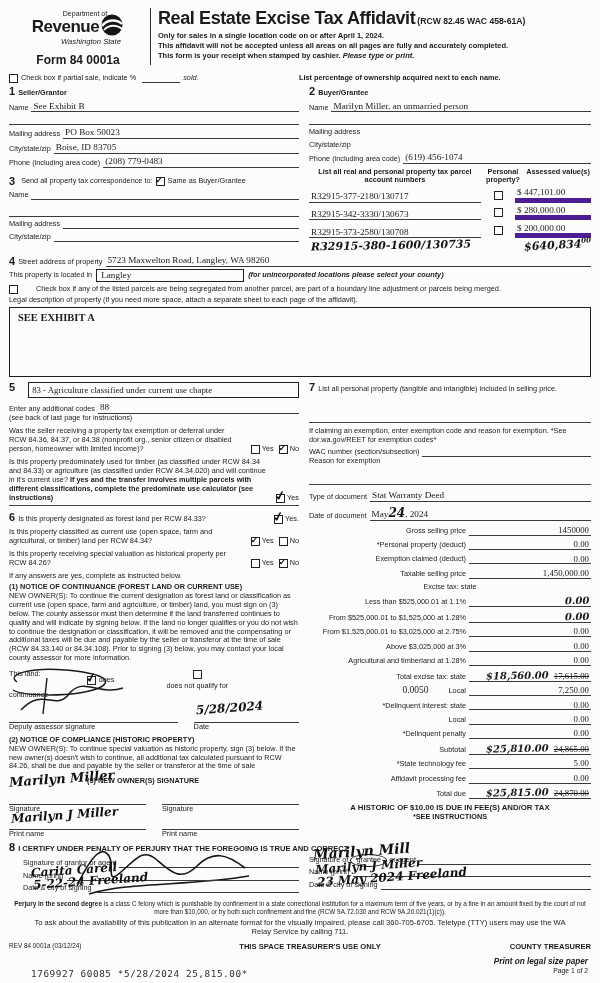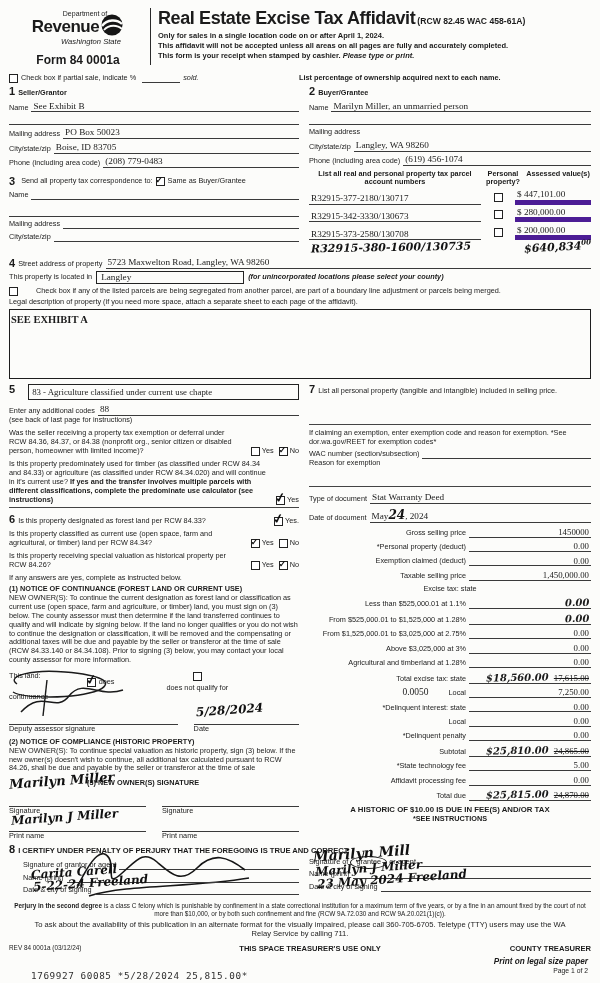--- a/index.html
+++ b/index.html
@@ -39,21 +39,21 @@
   .grid2{display:grid;grid-template-columns:290px 1fr;column-gap:10px;}
   
   .phead{display:flex;font-weight:bold;margin-top:4px;text-align:center;line-height:1.15;}
   .prow{display:flex;align-items:flex-end;margin-top:3.5px;}
   .pnum{flex:1;border-bottom:1px solid #3a3a3a;padding:0 2px;}
   .pboxc{width:34px;text-align:center;flex:none;}
   .pval{width:72px;flex:none;border-bottom:5px solid #4c1d95;padding:0 2px;}
   .handrow{margin-top:1px;position:relative;height:15px;}
   
   .locbox{border:1.1px solid #222;width:138px;padding:1px 4px;display:inline-block;}
-  .legalbox{border:1.6px solid #1d1d1d;height:60px;padding:4px 1px;margin-top:2px;
+  .legalbox{border:1.6px solid #1d1d1d;height:60px;padding:4px 8px;margin-top:2px;
     font-family:"Liberation Serif",serif;font-weight:bold;font-size:10.5px;}
   .usebox{border:1.1px solid #222;padding:1.5px 3px;white-space:nowrap;overflow:hidden;
     font-family:"Liberation Serif",serif;font-size:8.8px;flex:1;}
   .q{display:flex;align-items:flex-end;margin-top:4.5px;}
   .qtext{flex:1;}
   .yn{white-space:nowrap;margin-left:4px;display:flex;align-items:center;gap:1px;flex:none;text-align:right;}
   .yn .cb{margin-left:4px;margin-right:1px;}
   
   .trow{display:flex;align-items:flex-end;margin-top:4.6px;}
   .tlabel{margin-left:auto;white-space:nowrap;}
@@ -167,21 +167,20 @@
           <span class="fill"><span class="typed">Marilyn Miller, an unmarried person</span></span>
         </div>
       <div class="frow">
           <span class="fill" style="margin-left:0;"></span>
         </div>
       <div class="frow">
           <span class="lbl">Mailing address</span>
         </div>
       <div class="frow">
           <span class="lbl">City/state/zip</span>
-          <span class="fill"><span class="typed">Langley, WA 98260</span></span>
         </div>
       <div class="frow">
           <span class="lbl">Phone (including area code)</span>
           <span class="fill"><span class="typed">(619) 456-1074</span></span>
         </div>
 
       <div class="phead">
         <span style="flex:1;">List all real and personal property tax parcel account numbers</span>
         <span class="pboxc" style="width:44px;">Personal property?</span>
         <span style="width:66px;">Assessed value(s)</span>

